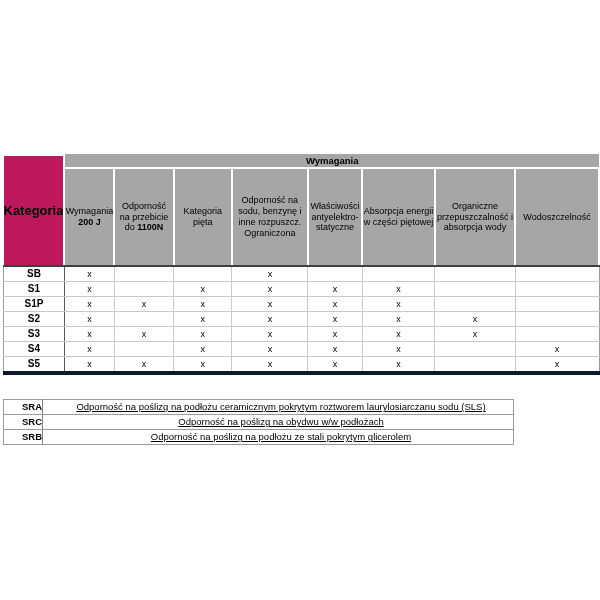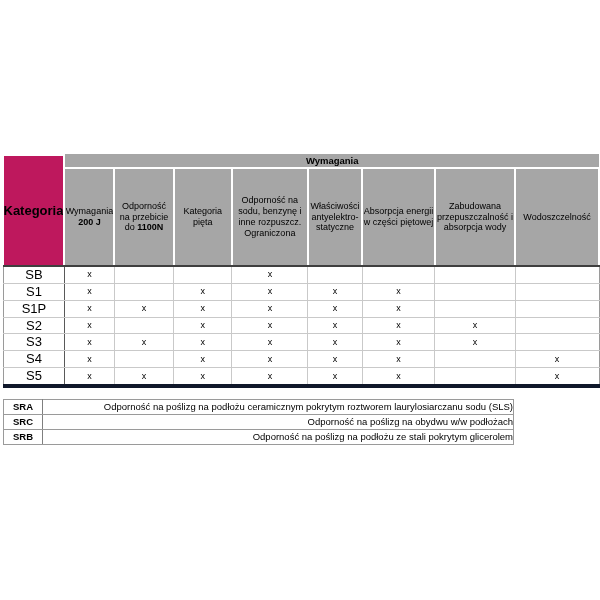--- a/index.html
+++ b/index.html
@@ -39,44 +39,44 @@
     padding: 1px;
   }
   .col-head .b, .b { font-weight: bold; }
 
   table.main tbody td {
     height: 14px; background: #ffffff;
     border: 1px solid #c9c9c9;
     text-align: center; vertical-align: middle;
   }
   table.main tbody td.cat {
-    font-weight: normal; font-size: 13px;
+    font-weight: bold; font-size: 10px;
     border-left: 1px solid #9a9a9a;
     border-right: 1px solid #595959;
   }
   table.main tbody td:last-child { border-right: 1px solid #9a9a9a; }
   table.main tbody tr:last-of-type td { border-bottom: 4px solid #0f172a; }
 
   
   table.slip {
     position: absolute; left: 3px; top: 399px;
     border-collapse: collapse; table-layout: fixed;
     font-size: 9.5px; line-height: 1.2;
     border: 1px solid #7f7f7f;
   }
   table.slip td {
     height: 14px; background: #ffffff;
     border: 1px solid #9a9a9a;
     vertical-align: middle; padding: 0;
   }
   table.slip td.code {
-    font-weight: bold; text-align: center;
+    font-weight: bold; text-align: right;
     border-right: 1px solid #7f7f7f;
   }
-  table.slip td.desc { text-align: right; padding-left: 6px; }
+  table.slip td.desc { text-align: center; padding-left: 6px; text-decoration: underline; }
 </style>
 </head>
 <body>
 
 <div id="stage">
 
   <table class="main">
     <colgroup>
       <col style="width:42px">
         <col style="width:50px">
@@ -116,21 +116,21 @@
         <th class="col-head">
             <div><span>Właściwości</span></div>
             <div><span>antyelektro-</span></div>
             <div><span>statyczne</span></div>
           </th>
         <th class="col-head">
             <div><span>Absorpcja energii</span></div>
             <div><span>w części piętowej</span></div>
           </th>
         <th class="col-head">
-            <div><span>Zabudowana</span></div>
+            <div><span>Organiczne</span></div>
             <div><span>przepuszczalność i</span></div>
             <div><span>absorpcja wody</span></div>
           </th>
         <th class="col-head">
             <div><span>Wodoszczelność</span></div>
           </th>
       </tr>
     </thead>
     <tbody>
 

